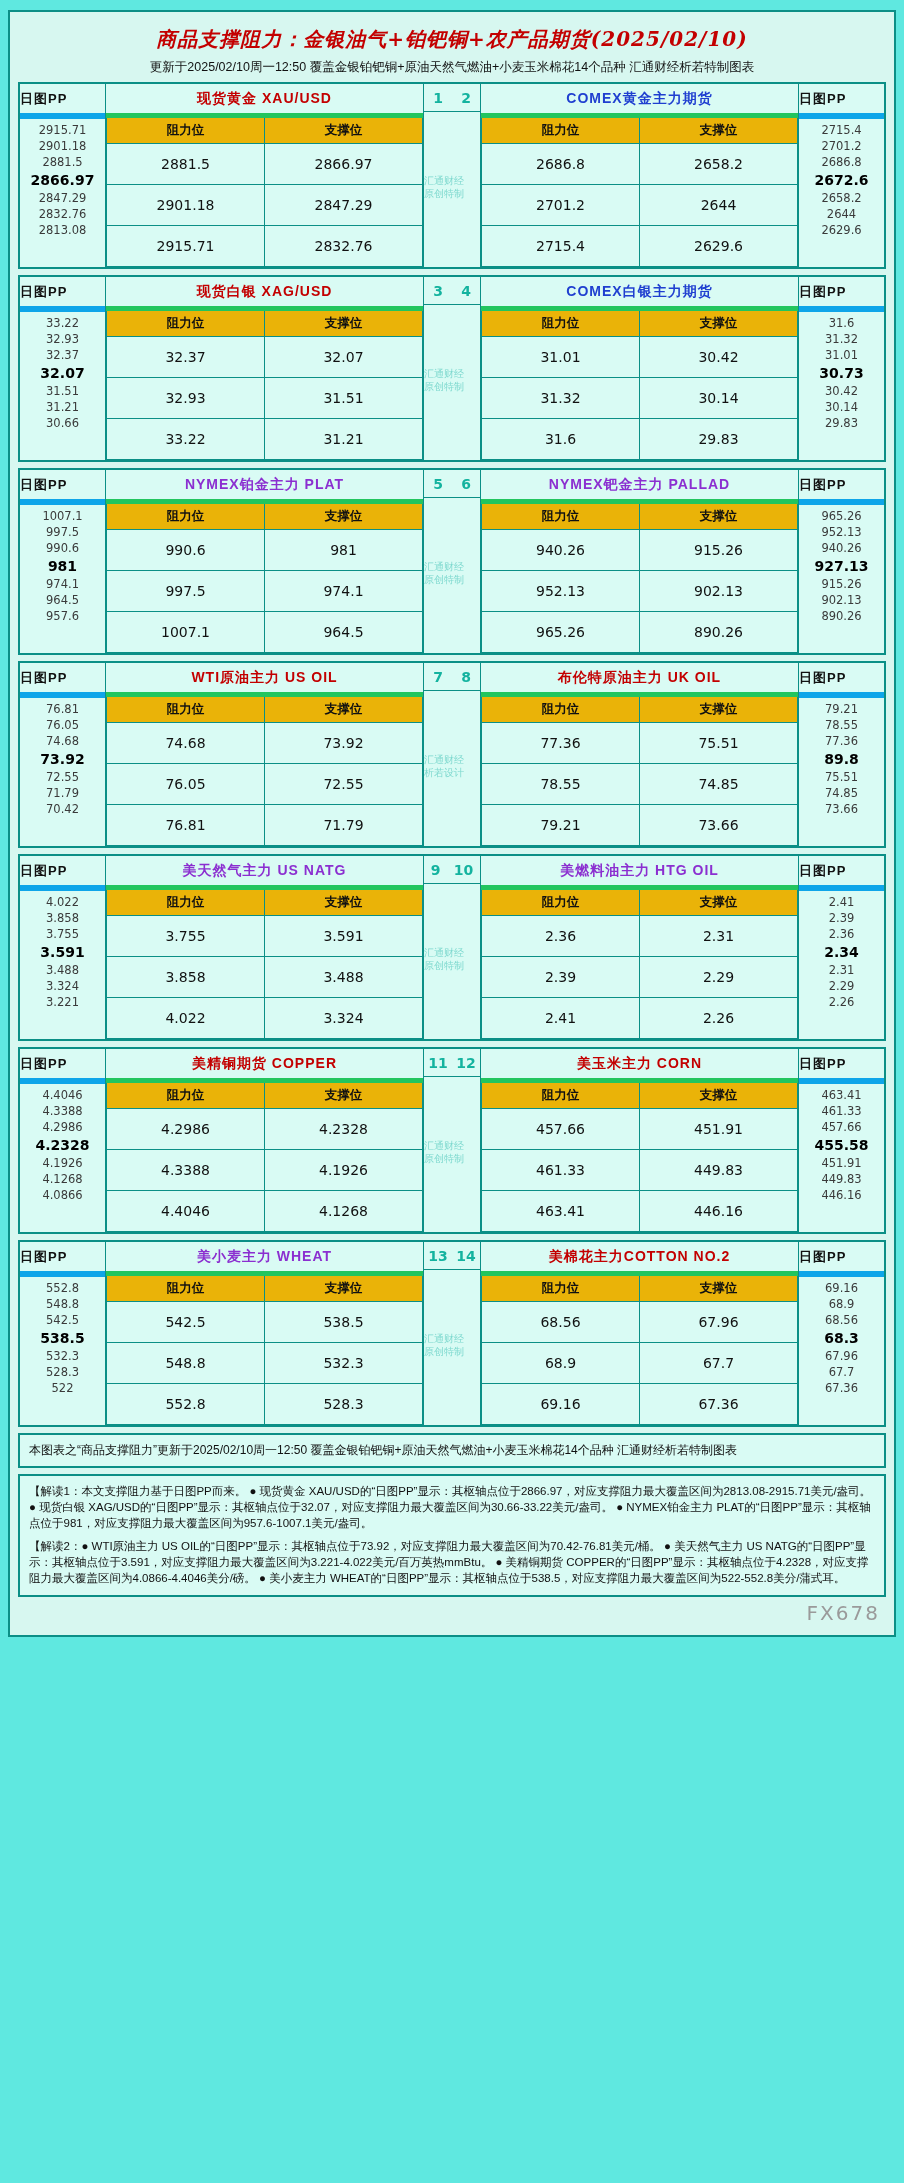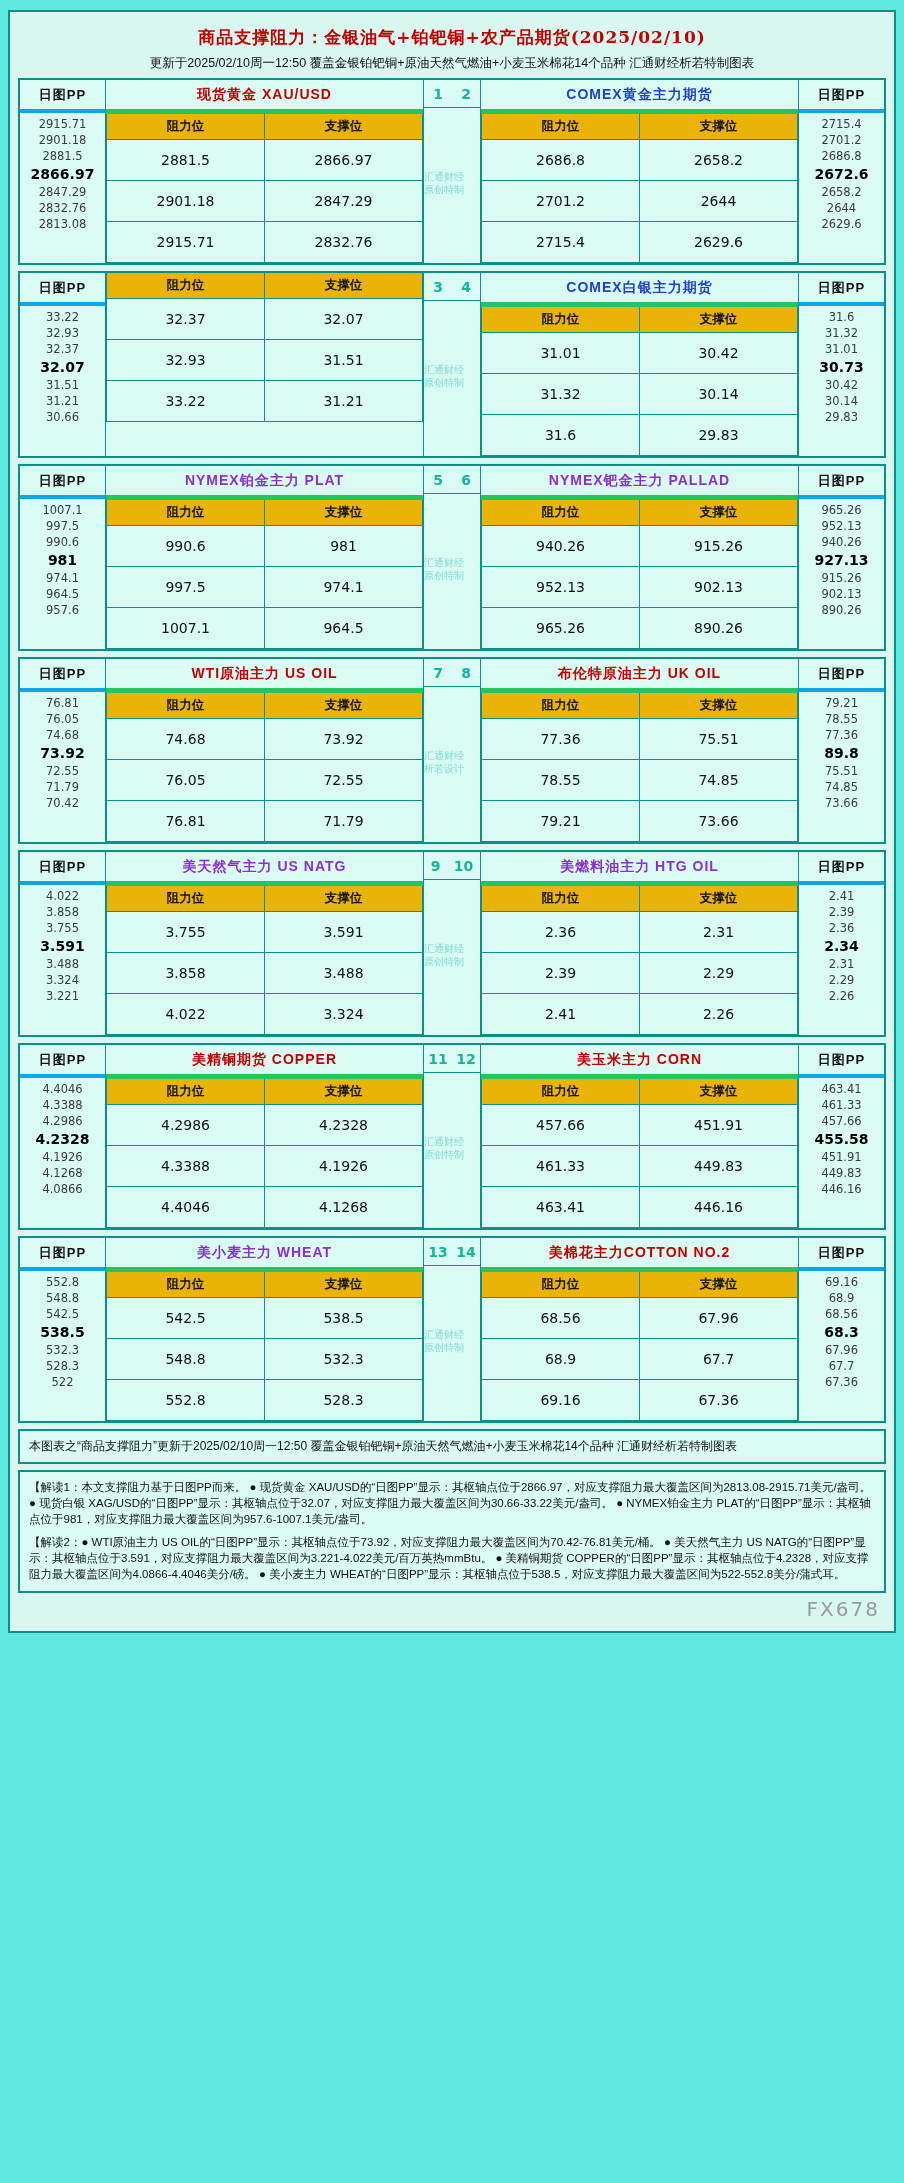--- a/index.html
+++ b/index.html
@@ -18,24 +18,25 @@
   .sheet{
     background:#d7f7f0;
     border:2px solid #0b8f86;
     padding:6px 8px 8px 8px;
     box-sizing:border-box;
   }
   .title{
     text-align:center;
     color:#c30000;
     font-weight:bold;
-    font-size:17px;
+    font-size:20px;
     letter-spacing:1px;
     padding:8px 0 6px 0;
     font-family:"DejaVu Serif", serif;
+    font-style:italic;
   }
   .subtitle{
     text-align:center;
     font-size:12.5px;
     color:#111;
     padding-bottom:6px;
   }
   .block{
     border:2px solid #0b8f86;
     margin-bottom:6px;
@@ -52,25 +53,25 @@
     flex:0 0 86px;
     box-sizing:border-box;
     border-right:1px solid #0b8f86;
     padding:0;
   }
   .side.right{
     border-right:none;
     border-left:1px solid #0b8f86;
   }
   .side-head{
-    text-align:center;
+    text-align:left;
     font-weight:bold;
     font-size:13px;
     padding:6px 0 5px 0;
-    border-bottom:4px solid #0ea5e9;
+    border-bottom:6px solid #0ea5e9;
     letter-spacing:1px;
   }
   .side-list{
     padding:3px 6px 4px 6px;
     text-align:center;
   }
   .side-list div{
     font-size:11.5px;
     line-height:16px;
     color:#3a3a3a;
@@ -274,20 +275,21 @@
                 <div>33.22</div>
                 <div>32.93</div>
                 <div>32.37</div>
                 <div class="pivot">32.07</div>
                 <div>31.51</div>
                 <div>31.21</div>
                 <div>30.66</div>
               </div>
             </div>
             <div class="panel">
+              <div class="panel-head ">现货白银 XAG/USD</div>
               <table class="tbl">
                 <thead>
                   <tr>
                     <th>阻力位</th>
                     <th>支撑位</th>
                   </tr>
                 </thead>
                 <tbody>
                   <tr>
                     <td>32.37</td>

